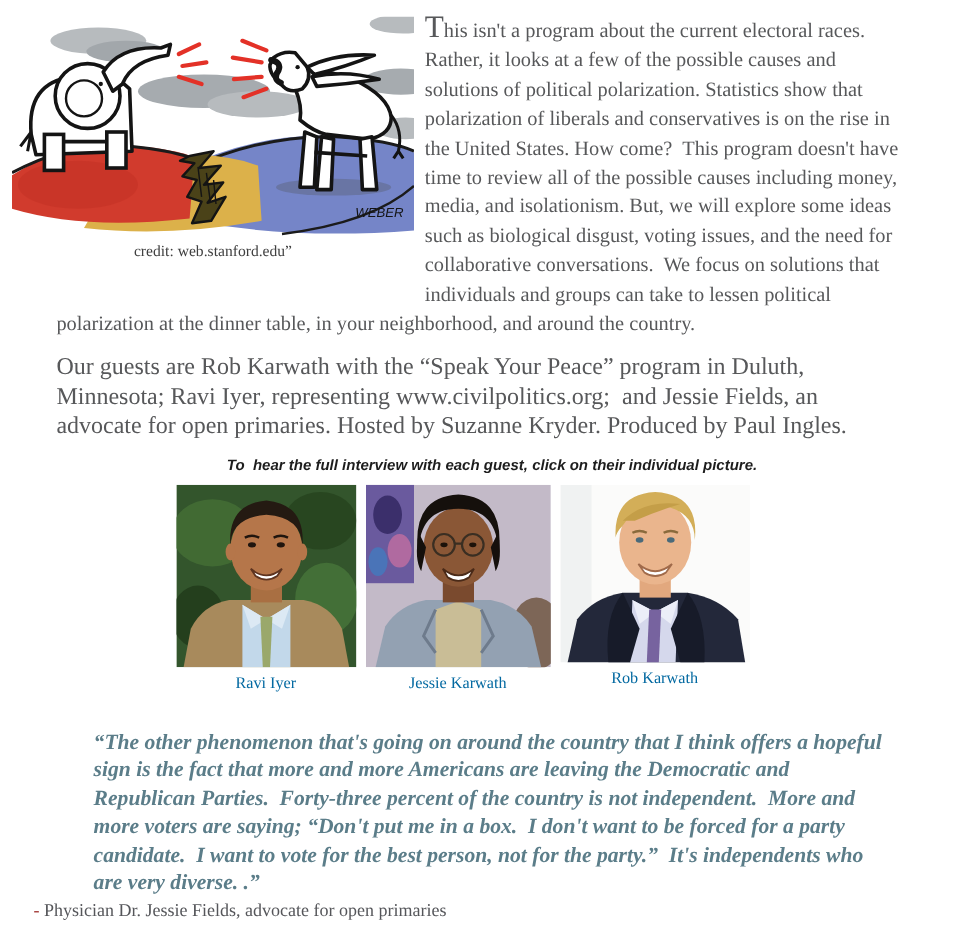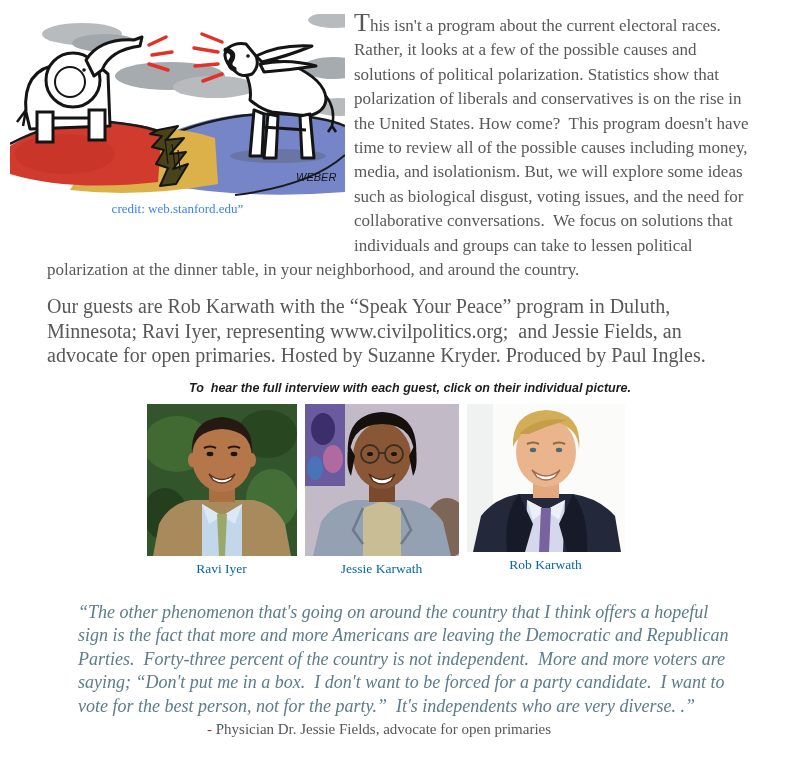--- a/index.html
+++ b/index.html
@@ -16,21 +16,21 @@
   .intro-section { padding:12px 42px 0 47px; }
   .cartoon-figure {
     float:left;
     width:335px;
     margin:2px 9px 10px -37px;
   }
   .cartoon-figure svg { display:block; }
   .cartoon-credit {
     text-align:center;
     font-size:13px;
-    color:#3b82f6;
+    color:#404040;
     margin-top:4px;
     margin-bottom:10px;
   }
   .intro-p {
     font-size:17px;
     line-height:24.4px;
     white-space:pre-wrap;
     color:#57585a;
   }
   .intro-p::first-letter { font-size:26px; line-height:0.85; }
@@ -64,32 +64,32 @@
     left:-14px;
   }
   .guest-figure { cursor:pointer; text-align:center; }
   .guest-figure svg { display:block; }
   .guest-caption {
     margin-top:5px;
     font-size:13.5px;
     color:#0369a1;
   }
   .quote {
-    margin:24px 64px 0 78px;
+    margin:30px 64px 0 78px;
     font-size:18px;
     line-height:23.5px;
-    font-weight:normal;
+    font-weight:bold;
     font-style:italic;
     color:#5b7d89;
     white-space:pre-wrap;
   }
   .attribution {
     margin-top:3px;
     padding-right:69px;
-    text-align:center;
+    text-align:left;
     font-size:15px;
     color:#55565a;
     margin-left:28px;
   }
   .attribution .dash { color:#a13632; }
 </style>
 </head>
 <body>
 
 <div class="page">

